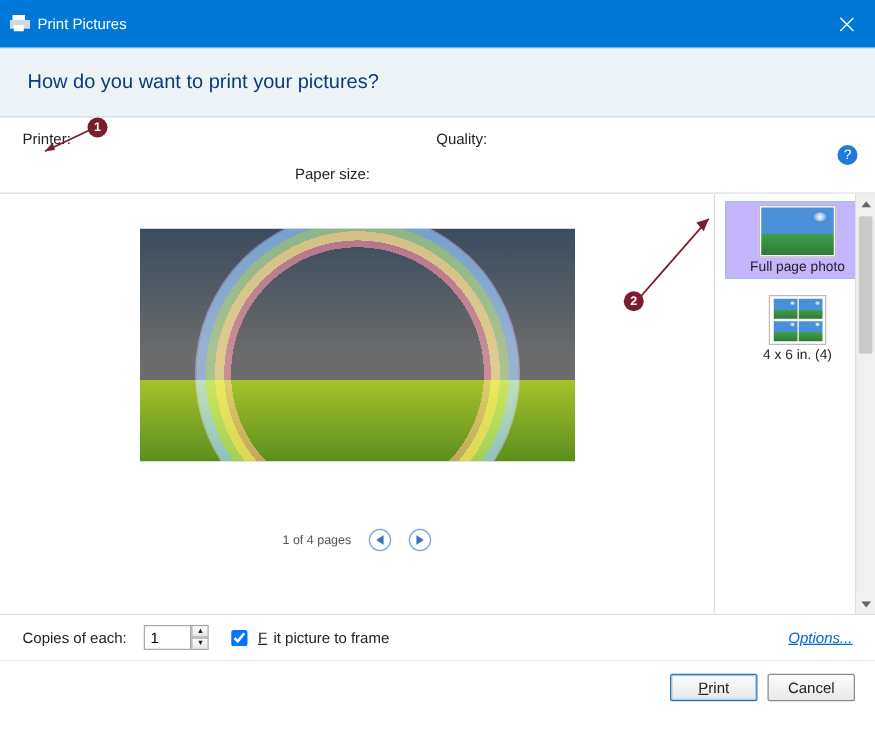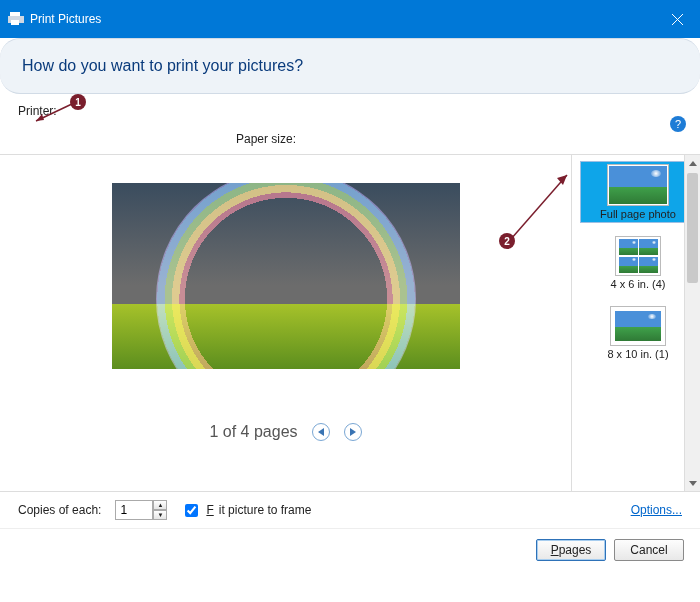--- a/index.html
+++ b/index.html
@@ -2,54 +2,54 @@
 <html><head>
 <meta charset="utf-8">
 <style>
   * { box-sizing: border-box; font-family: "Segoe UI", Tahoma, sans-serif; }
   body { margin: 0; background: #fff; width: 700px; height: 602px; overflow: hidden; font-size: 12px; color: #222; }
   .titlebar { height: 38px; background: #0078d7; color: #fff; display: flex; align-items: center; padding: 0 0 0 8px; position: relative; }
   .titlebar .printer-glyph { width: 16px; height: 14px; margin-right: 6px; position: relative; }
   .titlebar .printer-glyph svg { display:block; }
   .titlebar .title { font-size: 12px; }
   .titlebar .close { position: absolute; right: 0; top: 0; width: 46px; height: 38px; display:flex; align-items:center; justify-content:center; font-size: 14px; color:#fff; cursor:default; }
-  .question-bar { background: #eef3f8; border-top: 1px solid #d1dbe6; border-bottom: 1px solid #d1dbe6; padding: 18px 22px; color: #0a3b7c; font-size: 16px; border-radius: 20px; }
+  .question-bar { background: #eef3f8; border-top: 1px solid #d1dbe6; border-bottom: 1px solid #d1dbe6; padding: 18px 22px; color: #0a3b7c; font-size: 16px; }
   .controls-row { display:flex; gap: 18px; padding: 10px 18px 8px 18px; align-items:flex-start; position:relative; }
   .ctrl { display:flex; flex-direction:column; gap:4px;justify-content:space-between; }
   .ctrl label { font-size: 12px; color:#222; }
   .combo { height:22px; border:1px solid #aaa; background:linear-gradient(#fff,#eee); display:flex; align-items:center; padding:0 18px 0 6px; font-size:12px; position:relative; border-radius:2px; }
   .combo .chev { position:absolute; right:5px; top:50%; transform:translateY(-50%); }
   .help-icon { position:absolute; right:14px; top:22px; width:16px; height:16px; border-radius:50%; background:#1e7cd6; color:#fff; font-size:11px; display:flex; align-items:center; justify-content:center; }
   .badge { width:16px; height:16px; border-radius:50%; background:#7a1e2d; color:#fff; font-size:10px; display:flex; align-items:center; justify-content:center; position:absolute; font-weight:bold; }
   .main-area { display:flex; border-top:1px solid #ddd; border-bottom:1px solid #ddd; height: 338px; }
   .preview-pane { flex:1; display:flex; flex-direction:column; align-items:center; justify-content:flex-start; padding-top:28px; position:relative; }
   .preview-img { width: 348px; height: 186px; position:relative; background: linear-gradient(#3a4c5e 0%, #6c6c6c 55%, #6c6c6c 65%, #a6c22a 65%, #5c8e1e 100%); overflow:hidden; }
   .rainbow { position:absolute; left:50%; bottom:-60px; transform:translateX(-50%); width:260px; height:260px; border-radius:50%;
     background: radial-gradient(circle, rgba(0,0,0,0) 0 55%, #b45 55% 58%, #e8c24a 58% 62%, #7fb04a 62% 66%, #5a8ecf 66% 70%, #6b5da8 70% 74%, rgba(0,0,0,0) 74%); opacity:0.85; mix-blend-mode: screen; }
-  .pager-row { margin-top:54px; display:flex; align-items:center; gap:14px; font-size:16px; color:#555; }
+  .pager-row { margin-top:54px; display:flex; align-items:center; gap:14px; font-size:10px; color:#555; }
   .navbtn { width:18px; height:18px; border:1px solid #7aa7d4; border-radius:50%; display:flex; align-items:center; justify-content:center; background:#fff; }
   .navbtn svg { display:block; }
   .layout-pane { width:129px; border-left:1px solid #ddd; overflow:hidden; position:relative; background:#fff; }
   .layout-list { position:absolute; inset:0; overflow:hidden; padding:6px 4px 0 8px; }
   .layout-item { text-align:center; font-size:11px; color:#222; margin-bottom:10px; cursor:default; padding:2px; border:1px solid transparent; }
-  .layout-item.selected { border:1px solid #9dbfe3; background:#0ea5e9; }
+  .layout-item.selected { border:1px solid #9dbfe3; background:#c4b5fd; }
   .thumb { margin:0 auto 2px auto; background:#fff; border:1px solid #bbb; display:flex; flex-wrap:wrap; align-items:center; justify-content:center; gap:1px; overflow:hidden; }
   .landscape-img { background: linear-gradient(#4a90d9 0%, #4a90d9 55%, #3fa04a 55%, #2f7a36 100%); position:relative; }
   .landscape-img::before { content:""; position:absolute; right:10%; top:10%; width:18%; height:18%; background:radial-gradient(circle,#fff,rgba(255,255,255,0)); border-radius:50%; }
   .scroll-track { position:absolute; right:0; top:0; bottom:0; width:16px; background:#f0f0f0; border-left:1px solid #ddd; }
   .scroll-btn { height:16px; display:flex; align-items:center; justify-content:center; background:#f0f0f0; }
   .scroll-thumb { position:absolute; left:2px; right:2px; top:18px; height:110px; background:#c9c9c9; border-radius:2px; }
   .copies-row { display:flex; align-items:center; padding:8px 18px; gap:14px; border-bottom:1px solid #eee; position:relative; }
   .spinner { display:flex; align-items:center; }
   .spinner input { width:38px; height:20px; border:1px solid #aaa; font-size:12px; padding:0 4px; text-align:left; }
   .spin-btns { display:flex; flex-direction:column; }
   .spin-btns div { width:14px; height:10px; border:1px solid #aaa; background:linear-gradient(#fff,#e6e6e6); display:flex; align-items:center; justify-content:center; font-size:6px; line-height:1; }
   .check { display:flex; align-items:center; gap:5px; }
   .check input { width:13px; height:13px; }
-  .optlink { position:absolute; right:18px; color:#0066cc; font-size:12px; text-decoration:underline; cursor:default; }
+  .optlink { position:absolute; right:18px; color:#0066cc; font-size:12px; text-decoration:underline; cursor:default;font-style:italic; }
   .btn-row { display:flex; justify-content:flex-end; gap:8px; padding:10px 16px 0 0; }
   .btn { min-width:70px; height:22px; border:1px solid #8a8a8a; background:linear-gradient(#fdfdfd,#e8e8e8); font-size:12px; display:flex; align-items:center; justify-content:center; border-radius:2px; cursor:default; }
   .btn.primary { border:1px solid #2e72b8; box-shadow: inset 0 0 0 1px #a7cdef; }
   .arrow-svg { position:absolute; pointer-events:none; }
 </style>
 </head>
 <body>
 
 <div class="titlebar">
   <span class="printer-glyph">
@@ -73,20 +73,21 @@
 </div>
 
 <div class="controls-row" style="position:relative;">
   <div class="ctrl" style="width:200px;">
     <label>Printer:</label>
   </div>
   <div class="ctrl" style="width:95px;margin-top:28px;">
     <label>Paper size:</label>
   </div>
   <div class="ctrl" style="width:130px;">
+    <label>Quality:</label>
   </div>
   <div class="help-icon">?</div>
 
   <div class="badge" style="left:70px; top:0px;">1</div>
   <svg class="arrow-svg" style="left:30px; top:7px;" width="48" height="26">
     <line x1="44" y1="2" x2="6" y2="20" stroke="#7a1e2d" stroke-width="1.5"></line>
     <polygon points="6,20 12,13 14,19" fill="#7a1e2d"></polygon>
   </svg>
 </div>
 
@@ -126,26 +127,20 @@
       </div>
       <div class="layout-item">
         <div class="thumb" style="width:46px;height:40px;padding:2px;">
           <div class="landscape-img" style="width:19px;height:16px;"></div>
             <div class="landscape-img" style="width:19px;height:16px;"></div>
           <div class="landscape-img" style="width:19px;height:16px;"></div>
             <div class="landscape-img" style="width:19px;height:16px;"></div>
         </div>
         <span>4 x 6 in. (4)</span>
       </div>
-      <div class="layout-item">
-        <div class="thumb" style="width:56px;height:40px;">
-            <div class="landscape-img" style="width:46px;height:30px;"></div>
-          </div>
-        <span>8 x 10 in. (1)</span>
-      </div>
     </div>
     <div class="scroll-track">
       <div class="scroll-btn">
           <svg width="8" height="5">
             <polygon points="0,5 8,5 4,0" fill="#666"></polygon>
           </svg>
         </div>
       <div class="scroll-thumb"></div>
       <div class="scroll-btn" style="position:absolute;bottom:0;left:0;right:0;">
           <svg width="8" height="5">
@@ -169,16 +164,16 @@
     <input type="checkbox" checked="" style="">
     <span style="text-decoration:underline;">F</span>
       <span>it picture to frame</span>
   </label>
   <span class="optlink">Options...</span>
 </div>
 
 <div class="btn-row">
   <div class="btn primary">
       <span style="text-decoration:underline">P</span>
-      <span>pages</span>
+      <span>rint</span>
     </div>
   <div class="btn">Cancel</div>
 </div>
 
 </body></html>

